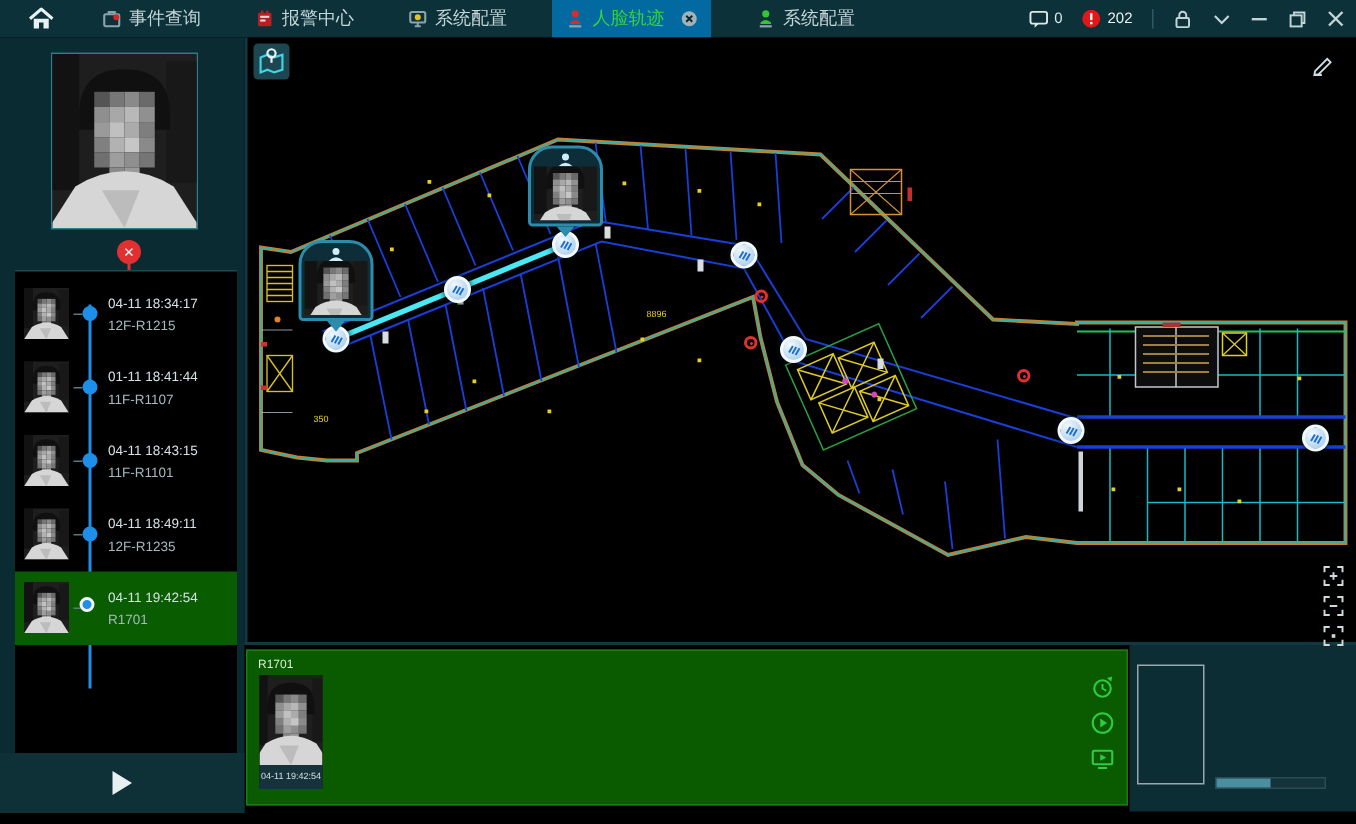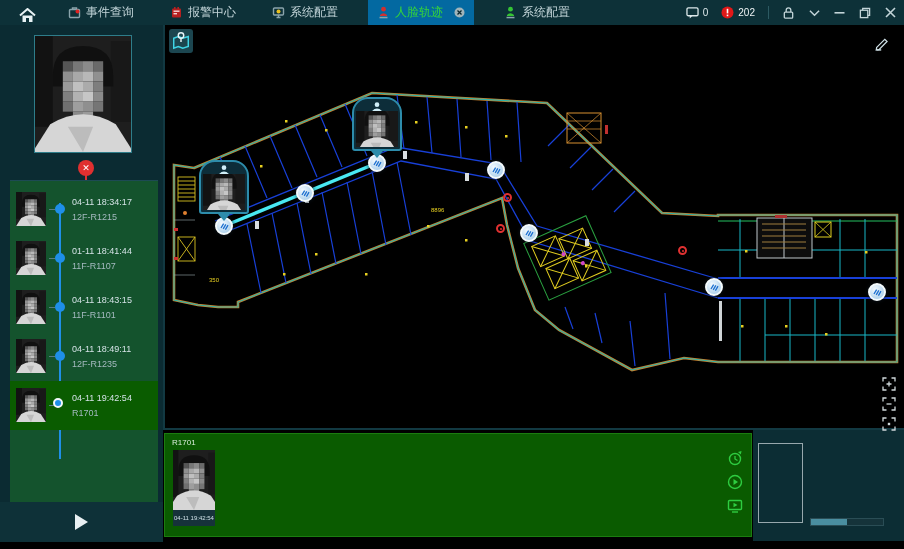--- a/index.html
+++ b/index.html
@@ -2,21 +2,21 @@
 <html><head>
 <meta charset="utf-8">
 <style>
   * { margin:0; padding:0; box-sizing:border-box; }
   html,body { width:904px; height:549px; background:#000; overflow:hidden;
               font-family:"Liberation Sans","DejaVu Sans",sans-serif; }
   #app { position:relative; width:904px; height:549px; background:#000; }
 
   
   #titlebar { position:absolute; left:0; top:0; width:904px; height:25px;
-              background:#0d3138; display:flex; align-items:flex-end; }
+              background:#0d3138; display:flex; align-items:center; }
   .home-btn { margin-left:16px; width:22px; height:20px; display:flex; align-items:center; justify-content:center; cursor:pointer; }
   .tab { display:flex; align-items:center; gap:5px; margin-left:24px; height:25px; padding:0 6px;
          font-size:12px; color:#c4d6da; cursor:pointer; white-space:nowrap; }
   .tab.active { background:#0369a1; color:#35d43a; padding:0 9px; }
   .tab .close { margin-left:6px; display:flex; }
   #tb-right { position:absolute; right:8px; top:0; height:25px; display:flex; align-items:center; gap:13px; }
   .tb-ico { display:flex; align-items:center; gap:4px; color:#dce8ea; font-size:10px; cursor:pointer; }
   .alarm-badge { display:flex; align-items:center; gap:4px; font-size:10px; color:#eef3f4; cursor:pointer; }
   .tb-divider { width:1px; height:13px; background:#2c5a62; }
   .winctl { display:flex; align-items:center; gap:14px; color:#c2d4d8; }
@@ -25,21 +25,21 @@
   
   #sidebar { position:absolute; left:0; top:25px; width:163px; height:516px; background:#0b2b32; }
   #photo-frame { position:absolute; left:34px; top:10px; width:98px; height:118px;
                  border:1px solid #2e7d8a; background:#101416; }
   #photo-frame svg { width:100%; height:100%; display:block; }
   #photo-pin { position:absolute; left:78px; top:135px; width:16px; height:16px; background:#e03030;
                border-radius:50%; color:#fff; font-size:9px; font-weight:bold; display:flex;
                align-items:center; justify-content:center; cursor:pointer; }
   #photo-pin::after { content:""; position:absolute; left:7px; top:15px; width:2px; height:7px; background:#e03030; }
   #timeline-panel { position:absolute; left:10px; top:155px; width:148px; height:322px;
-                    background:#14532d; border-top:1px solid #1d4a54; overflow:hidden; }
+                    background:#000000; border-top:1px solid #1d4a54; overflow:hidden; }
   #tl-line { position:absolute; left:49px; top:22px; width:2px; height:256px; background:#1f8fe8; }
   .ev-row { position:relative; height:49px; width:100%; cursor:pointer; }
   .ev-row:first-child { margin-top:4px; }
   .ev-row.selected { background:#0a5c00; }
   .ev-thumb { position:absolute; left:6px; top:7px; width:30px; height:34px; overflow:hidden; background:#181818; }
   .ev-thumb svg { width:100%; height:100%; display:block; }
   .ev-dash { position:absolute; left:39px; top:24px; width:6px; height:1px; background:#5a7a82; }
   .ev-node { position:absolute; left:45px; top:19px; width:10px; height:10px; border-radius:50%;
              background:#1e8fe8; }
   .ev-row.selected .ev-node { left:43px; top:17px; width:10px; height:10px; border:2px solid #f2f8fa; background:#1e8fe8; }

